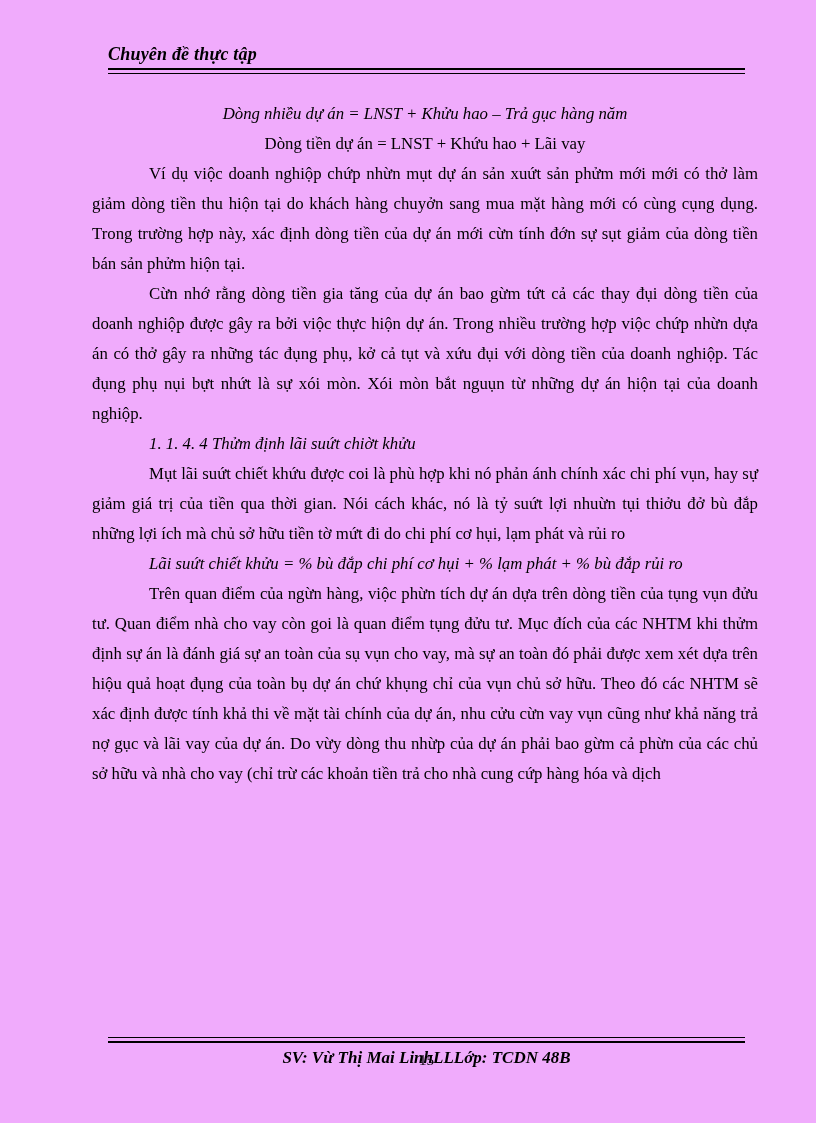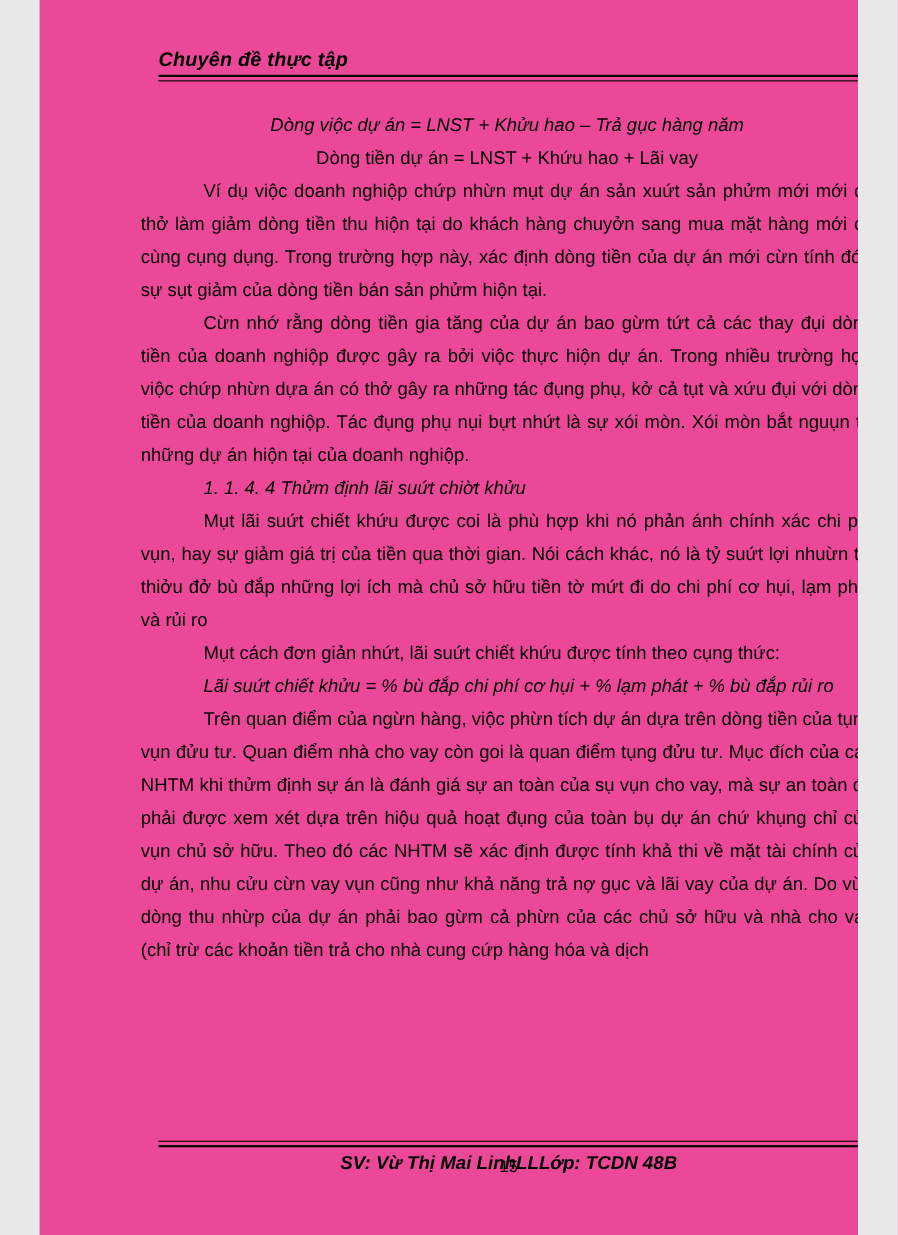--- a/index.html
+++ b/index.html
@@ -1,22 +1,22 @@
 <!DOCTYPE html>
 <html><head>
 <meta charset="utf-8">
 <style>
   html, body { margin: 0; padding: 0; background: #e8e8e8; }
   .page {
     position: relative;
-    width: 744px;
+    width: 816px;
     height: 1123px;
     margin: 0 auto;
-    background: #ec4899;
-    font-family: Liberation Sans, sans-serif;
+    background: #f0abfc;
+    font-family: Liberation Serif, serif;
     color: #000000;
     overflow: hidden;
   }
   
   .header {
     position: absolute;
     left: 108px;
     top: 42px;
     width: 637px;
   }
@@ -86,27 +86,26 @@
 <body>
 
 <div class="page">
 
   <div class="header">
     <div class="header-title">Chuyên đề thực tập</div>
     <div class="header-rule"></div>
   </div>
 
   <div class="body-text">
-    <p class="center italic">Dòng viộc dự án = LNST + Khửu hao – Trả gục hàng năm</p>
+    <p class="center italic">Dòng nhiều dự án = LNST + Khửu hao – Trả gục hàng năm</p>
     <p class="center">Dòng tiền dự án = LNST  + Khứu hao + Lãi vay</p>
     <p class="indent">Ví dụ viộc doanh nghiộp chứp nhừn mụt dự án sản xuứt sản phửm mới mới có thở làm giảm dòng tiền thu hiộn tại do khách hàng chuyởn sang mua mặt hàng mới có cùng cụng dụng. Trong trường hợp này, xác định dòng tiền của dự án mới cừn tính đớn sự sụt giảm của dòng tiền bán sản phửm hiộn tại.</p>
     <p class="indent">Cừn nhớ rằng dòng tiền gia tăng của dự án bao gừm tứt cả các thay đụi dòng tiền của doanh nghiộp được gây ra bởi viộc thực hiộn dự án. Trong nhiều trường hợp viộc chứp nhừn dựa án có thở gây ra những tác đụng phụ, kở cả tụt và xứu đụi với dòng tiền của doanh nghiộp. Tác đụng phụ nụi bựt nhứt là sự xói mòn. Xói mòn bắt nguụn từ những dự án hiộn tại của doanh nghiộp.</p>
     <p class="indent italic">1. 1. 4. 4 Thửm định lãi suứt chiờt khửu</p>
     <p class="indent">Mụt lãi suứt chiết khứu được coi là phù hợp khi nó phản ánh chính xác chi phí vụn, hay sự giảm giá trị của tiền qua thời gian. Nói cách khác, nó là tỷ suứt lợi nhuừn tụi thiởu đở bù đắp những lợi ích mà chủ sở hữu tiền tờ mứt đi do chi phí cơ hụi, lạm phát và rủi ro</p>
-    <p class="indent">Mụt cách đơn giản nhứt, lãi suứt chiết khứu được tính theo cụng thức:</p>
     <p class="indent italic">Lãi suứt chiết khửu = % bù đắp chi phí cơ hụi + % lạm phát + % bù đắp rủi ro</p>
     <p class="indent">Trên quan điểm của ngừn hàng, viộc phừn tích dự án dựa trên dòng tiền của tụng vụn đửu tư. Quan điểm nhà cho vay  còn goi là quan điểm tụng đửu tư. Mục đích của các NHTM khi thửm định sự án là đánh giá sự an toàn của sụ vụn cho vay, mà sự an toàn đó phải được xem xét dựa trên hiộu quả hoạt đụng của toàn bụ dự án chứ khụng chỉ của vụn chủ sở hữu. Theo đó các NHTM sẽ xác định được tính khả thi về mặt tài chính của dự án, nhu cửu cừn vay vụn cũng như khả năng trả nợ gục và lãi vay của dự án. Do vừy dòng thu nhừp của dự án phải bao gừm cả phừn của các chủ sở hữu và nhà cho vay (chỉ trừ các khoản tiền trả cho nhà cung cứp hàng hóa và dịch</p>
   </div>
 
   <div class="footer">
     <div class="footer-rule"></div>
     <div class="footer-row">
       <span class="footer-student">SV: Vừ Thị Mai LinhLL</span>
       <span class="page-number">15</span>
       <span class="footer-class">Lớp: TCDN 48B</span>

